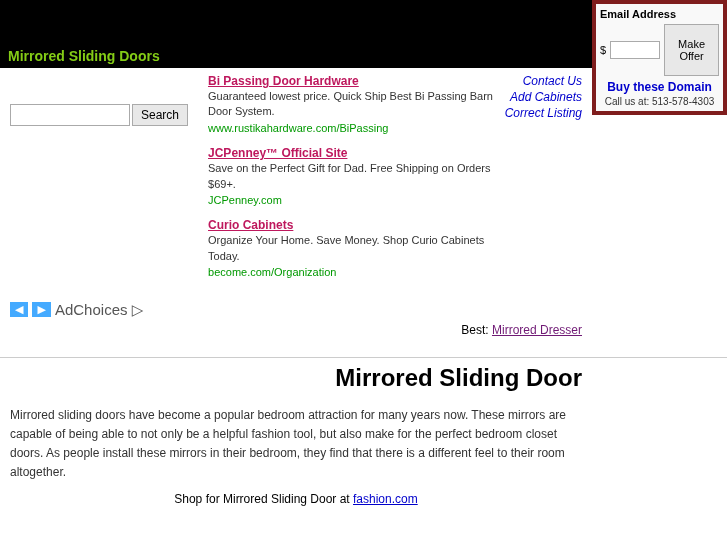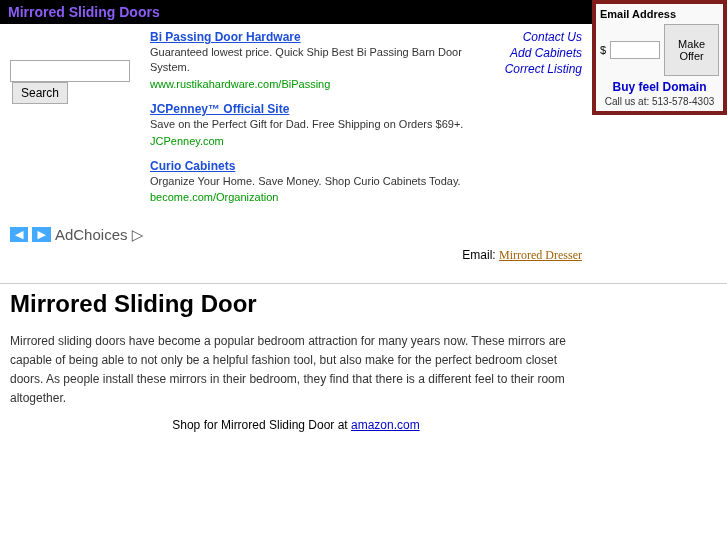--- a/index.html
+++ b/index.html
@@ -16,21 +16,22 @@
       background: #000;
       color: #4af;
       font-size: 14px;
       font-weight: bold;
       padding: 4px 8px;
       display: flex;
       align-items: center;
       justify-content: space-between;
     }
     #header-title {
-      color: #8b5cf6;
+      color: #84cc16;
+      margin-top: 44px;
     }
 
     
     #right-panel {
       position: absolute;
       top: 0;
       right: 0;
       width: 135px;
       border: 4px solid #7f1d1d;
       background: #f9f9f9;
@@ -100,21 +101,20 @@
       gap: 10px;
       margin-bottom: 10px;
     }
 
     #search-box-area {
       display: flex;
       align-items: flex-start;
       margin-top: 30px;
       margin-right: 10px;
       flex-shrink: 0;
-      flex-direction: column;
     }
     #search-box-area input[type=text] {
       border: 1px solid #aaa;
       width: 120px;
       height: 22px;
       font-size: 12px;
     }
     #search-box-area button {
       height: 22px;
       background: #e8e8e8;
@@ -126,21 +126,21 @@
     }
 
     
     #ad-listings {
       flex: 1;
     }
     .ad-item {
       margin-bottom: 10px;
     }
     .ad-item a {
-      color: #1d4ed8;
+      color: #be185d;
       text-decoration: underline;
       font-size: 12px;
       font-weight: bold;
     }
     .ad-item p {
       font-size: 11px;
       color: #333;
       margin-top: 1px;
       line-height: 1.4;
     }
@@ -183,34 +183,33 @@
       color: #555;
     }
 
     
     #next-line {
       text-align: right;
       margin-bottom: 8px;
       font-size: 12px;
     }
     #next-line a {
-      color: #a16207;
+      color: #701a75;
       text-decoration: underline;
-      font-family: Liberation Serif, serif;
     }
 
     
     #article {
       padding: 0 10px 10px;
       margin-right: 135px;
     }
     #article h1 {
       font-size: 24px;
       font-weight: bold;
-      text-align: left;
+      text-align: right;
       margin-bottom: 14px;
       font-family: Arial, sans-serif;
     }
     #article p.intro {
       font-size: 12px;
       color: #333;
       line-height: 1.6;
       text-align: left;
       margin-bottom: 10px;
     }
@@ -233,21 +232,21 @@
 </head>
 <body>
 
 <div id="right-panel">
   <div class="email-label">Email Address</div>
   <div class="offer-row">
     <span>$</span>
     <input type="text" placeholder="" style="">
     <button class="make-offer-btn">Make Offer</button>
   </div>
-  <a href="#" class="buy-domain">Buy feel Domain</a>
+  <a href="#" class="buy-domain">Buy these Domain</a>
   <div class="call-us">Call us at: 513-578-4303</div>
 </div>
 
 <div id="header">
   <span id="header-title">Mirrored Sliding Doors</span>
 </div>
 
 <div id="main">
   <div id="content">
 
@@ -273,26 +272,26 @@
         </div>
     </div>
 
     <div class="adchoices-row">
       <button class="nav-arrow">◀</button>
       <button class="nav-arrow">▶</button>
       <span class="adchoices-text">AdChoices ▷</span>
     </div>
 
     <div id="next-line">
-      <span>Email: </span><a href="#">Mirrored Dresser</a>
+      <span>Best: </span><a href="#">Mirrored Dresser</a>
     </div>
 
   </div>
 </div>
 
 <hr class="separator">
 <div id="article">
   <h1>Mirrored Sliding Door</h1>
   <p class="intro">Mirrored sliding doors have become a popular bedroom attraction for many years now. These mirrors are capable of being able to not only be a helpful fashion tool, but also make for the perfect bedroom closet doors. As people install these mirrors in their bedroom, they find that there is a different feel to their room altogether.</p>
   <div class="shop-line">
-    <span>Shop for Mirrored Sliding Door at </span><a href="#">amazon.com</a>
+    <span>Shop for Mirrored Sliding Door at </span><a href="#">fashion.com</a>
   </div>
 </div>
 
 </body></html>

